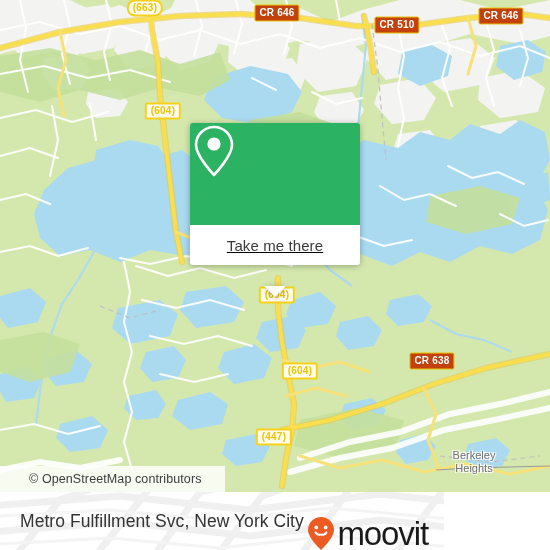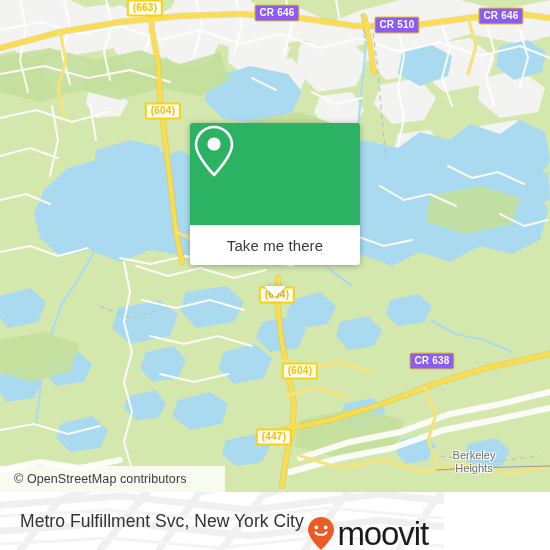--- a/index.html
+++ b/index.html
@@ -24,21 +24,21 @@
     font-size:10px;
     font-weight:bold;
     line-height:1;
     padding:2px 4px 3px 4px;
     border-radius:2px;
     white-space:nowrap;
     letter-spacing:0.2px;
     transform:translate(-50%,-50%);
   }
   .shield.filled {
-    background:#8b5cf6;
+    background:#c2410c;
     color:#ffffff;
     border:1px solid #e8c20d;
     text-shadow:0 0 1px rgba(0,0,0,.15);
   }
   .shield.outline {
     background:#fffdf0;
     color:#f0c400;
     border:2px solid #f7d117;
     padding:1px 4px 2px 4px;
   }
@@ -58,20 +58,21 @@
        1.2px  1.2px 0 rgba(255,255,255,.95);
     white-space:nowrap;
   }
 
   
   #popup {
     position:absolute;
     left:190px; top:123px;
     width:170px;
     filter:drop-shadow(0 1px 3px rgba(0,0,0,.30));
+    text-decoration:underline;
   }
   #popup-green {
     height:102px;
     background:#2bb263;
     border-radius:3px 3px 0 0;
     display:flex; align-items:center; justify-content:center;
   }
   #popup-pin { width:48px; height:56px; display:block; }
   #popup-white {
     height:40px;
@@ -94,21 +95,21 @@
     border-top:11px solid #ffffff;
   }
 
   
   #attribution {
     position:absolute;
     left:0; top:466px;
     width:225px; height:26px;
     background:rgba(255,255,255,.82);
     display:flex; align-items:center;
-    padding-left:14px;
+    padding-left:29px;
   }
   #attribution span {
     font-size:12.5px;
     color:#3c3c3c;
     letter-spacing:.1px;
   }
 
   
   #footer {
     position:absolute;
@@ -300,21 +301,21 @@
           <path d="M100,306 L130,318 L160,310"></path>
           <path d="M440,456 L490,462 L540,456"></path>
         </g>
         <g stroke="#9a9a9a" stroke-width="1" fill="none">
           <path d="M470,468 L550,466"></path>
           <path d="M436,470 L470,468"></path>
         </g>
       </g>
     </svg>
 
-    <div class="shield outline" style="left:145px; top:8px;">(663)</div>
+    <div class="shield outline" style="left:145px; top:8px;border-radius:8px;">(663)</div>
     <div class="shield filled" style="left:277px; top:13px;">CR 646</div>
     <div class="shield filled" style="left:397px; top:25px;">CR 510</div>
     <div class="shield filled" style="left:501px; top:16px;">CR 646</div>
     <div class="shield outline" style="left:163px; top:111px;">(604)</div>
     <div class="shield outline" style="left:277px; top:295px;">(604)</div>
     <div class="shield outline" style="left:300px; top:371px;">(604)</div>
     <div class="shield filled" style="left:432px; top:361px;">CR 638</div>
     <div class="shield outline" style="left:274px; top:437px;">(447)</div>
 
     <div class="place-label" style="left:474px; top:462px;">

